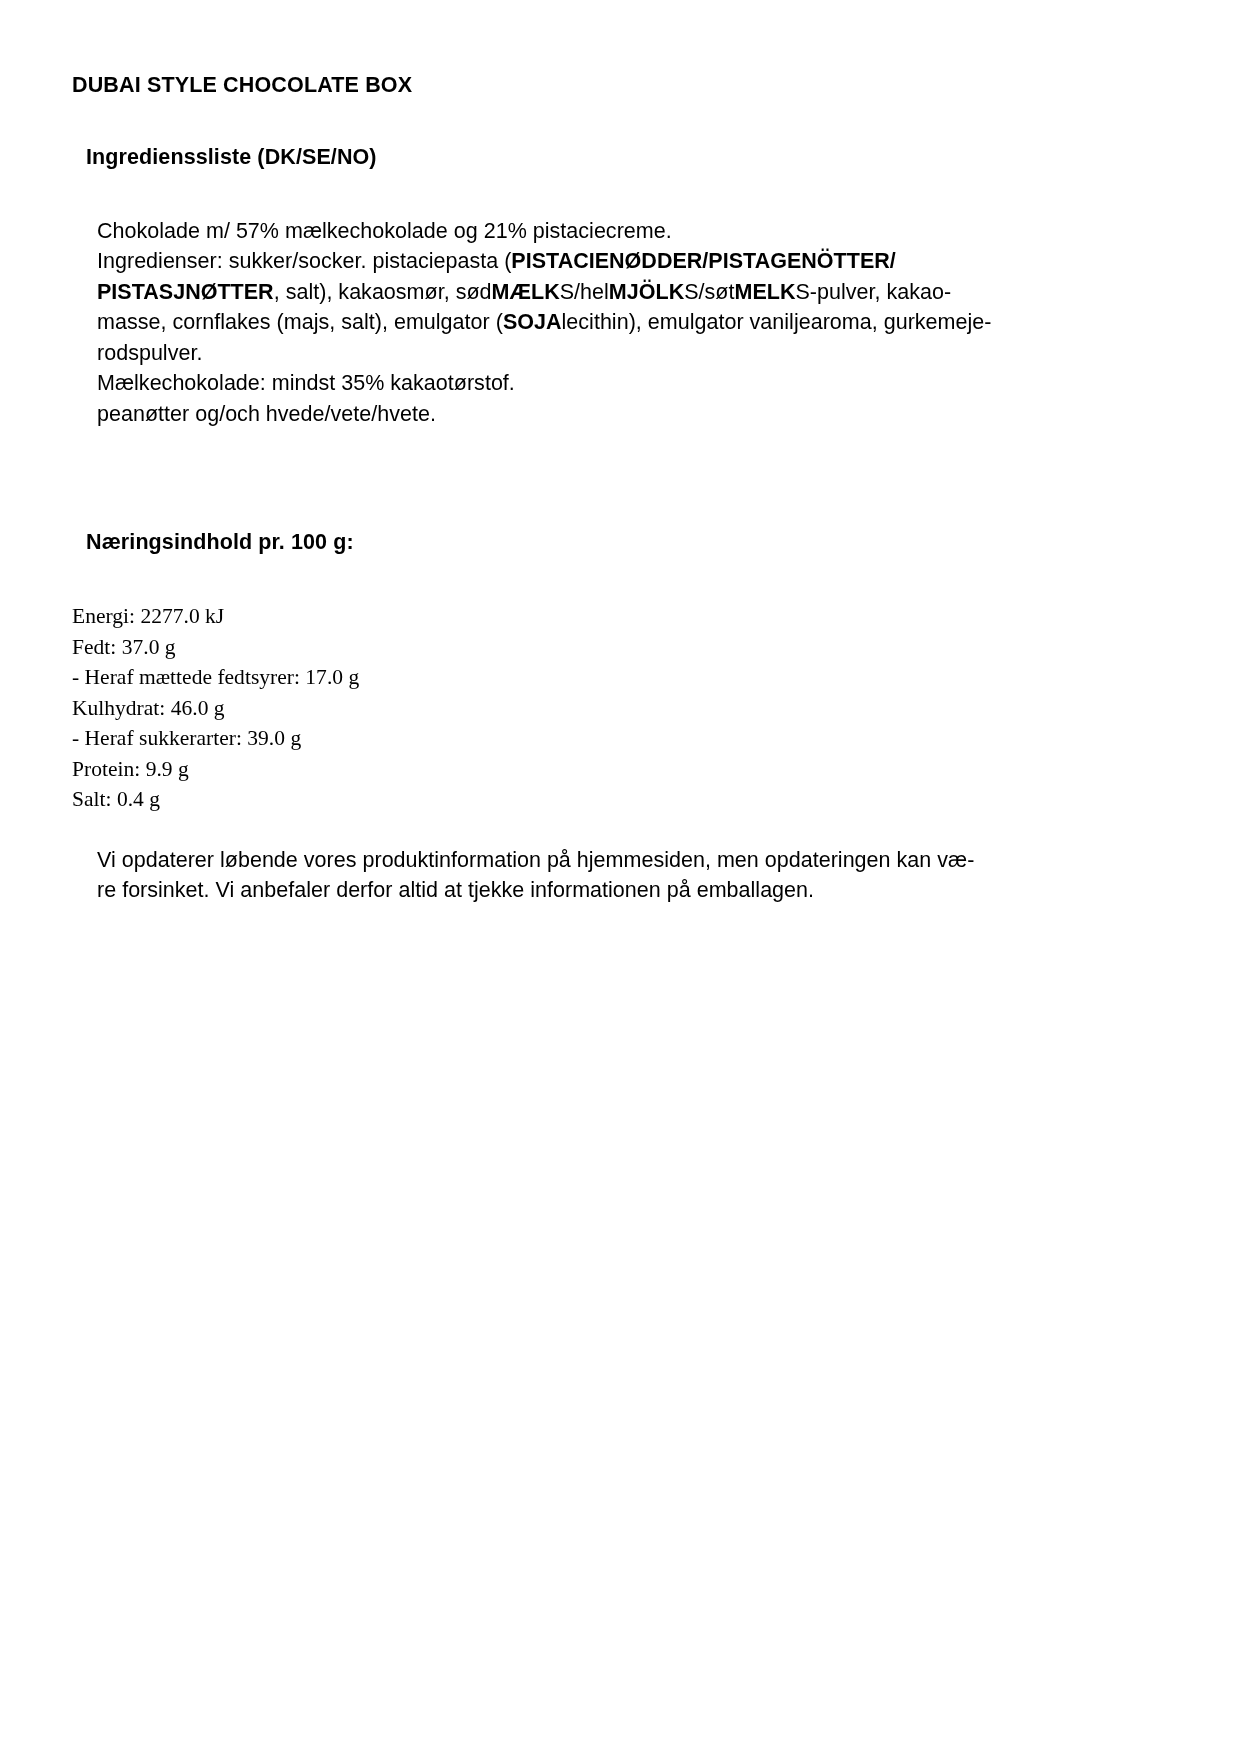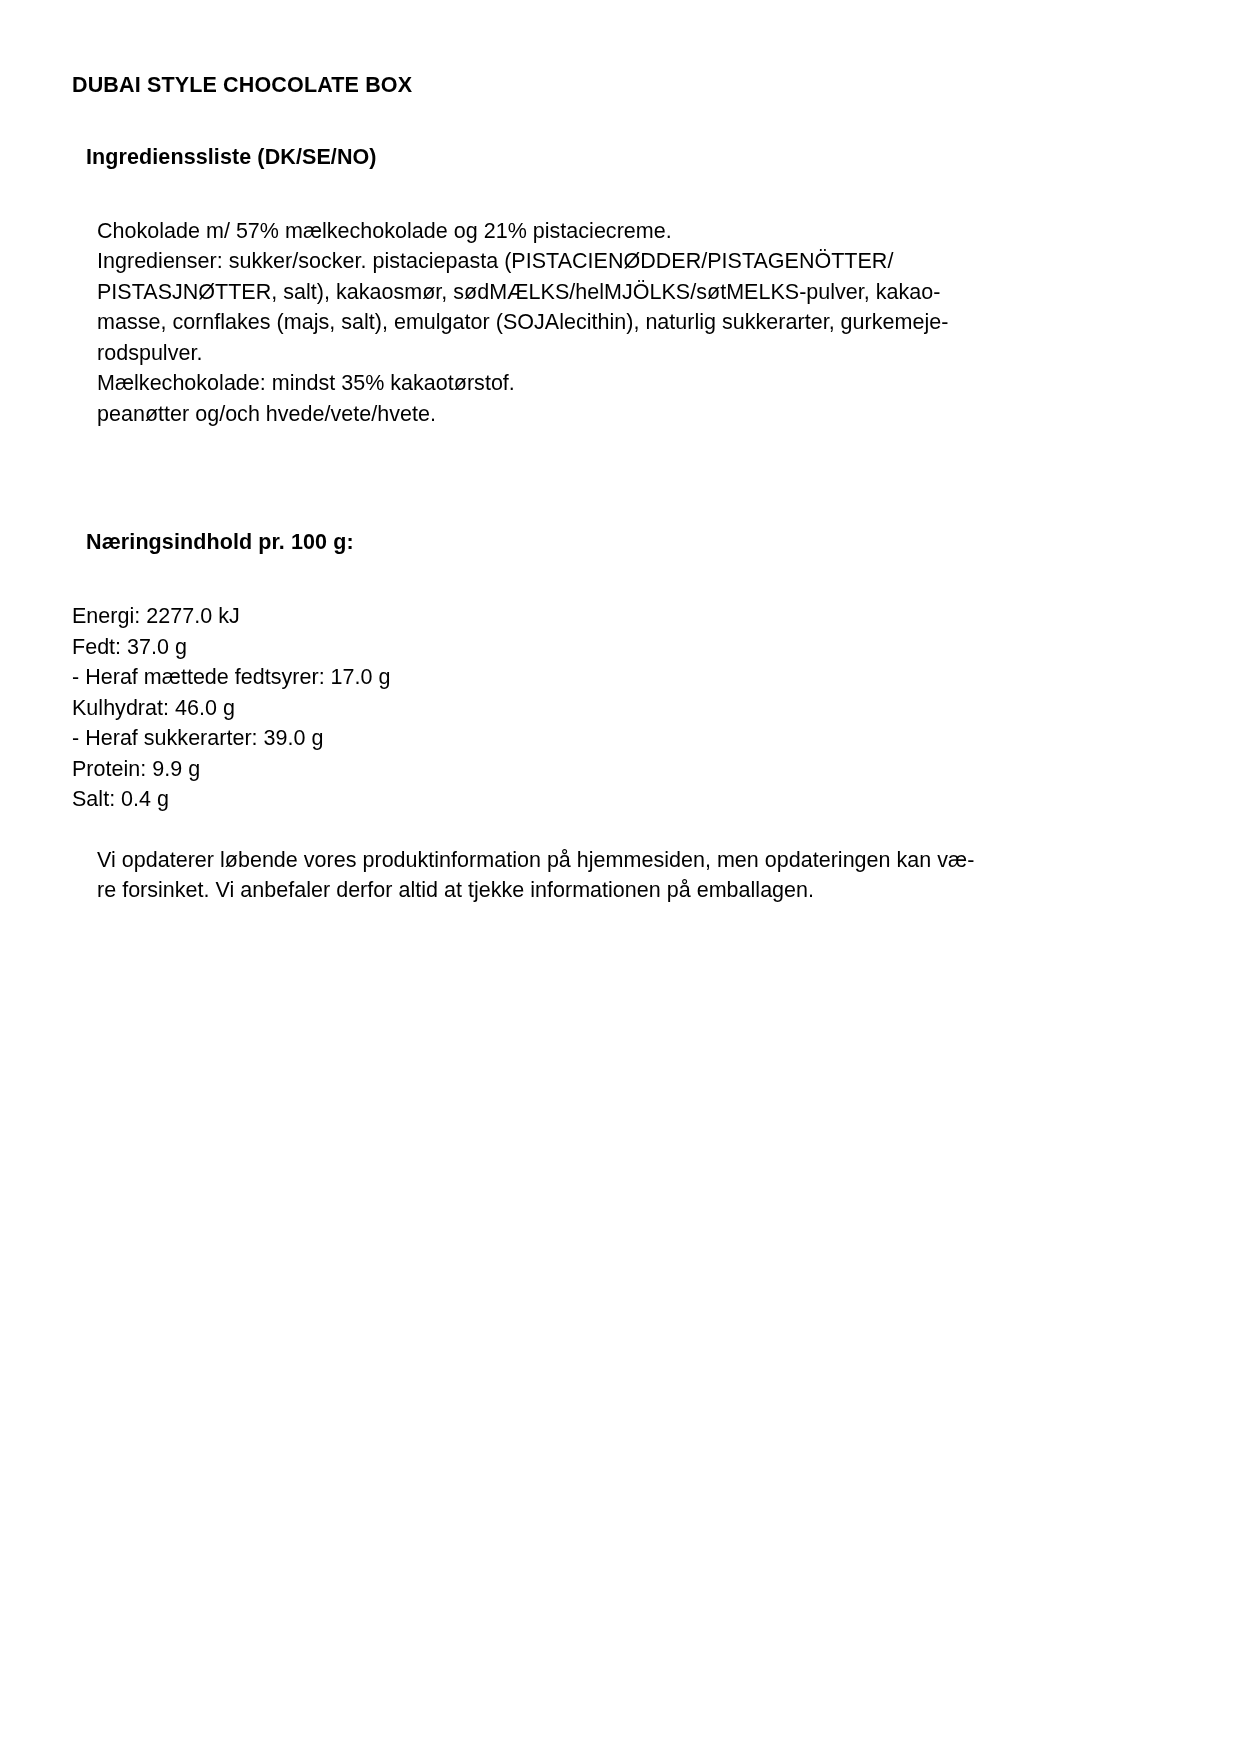--- a/index.html
+++ b/index.html
@@ -39,47 +39,47 @@
     line-height: 1.3;
   }
   .spacer-md { height: 30px; }
   .spacer-lg { height: 86px; }
   .ingredients-block {
     font-size: 21.5px;
     line-height: 30.5px;
     letter-spacing: 0.02px;
   }
   .ingredients-block .ln { display: block; white-space: pre; margin-left: 25px; }
-  b, .bold { font-weight: normal; }
+  b, .bold { font-weight: bold; }
   .nutrition-list {
     font-size: 21.5px;
     line-height: 30.5px;
     letter-spacing: 0.02px;
   }
-  .nutrition-row { display: block; white-space: pre; }
+  .nutrition-row { display: block; white-space: pre; font-family: Liberation Serif, serif; }
   .disclaimer .ln { display: block; white-space: pre; }
 </style>
 </head>
 <body>
 
 <div class="page">
 
   <h1 class="doc-title">DUBAI STYLE CHOCOLATE BOX</h1>
 
   <div class="spacer-md"></div>
 
   <h2 class="section-heading">Ingredienssliste (DK/SE/NO)</h2>
 
   <div class="spacer-md"></div>
 
   <div class="ingredients-block">
     <span class="ln"><span>Chokolade m/ 57% mælkechokolade og 21% pistaciecreme.</span></span>
     <span class="ln"><span>Ingredienser: sukker/socker. pistaciepasta (</span><b>PISTACIENØDDER/PISTAGENÖTTER/</b></span>
     <span class="ln"><b>PISTASJNØTTER</b><span>, salt), kakaosmør, sød</span><b>MÆLK</b><span>S/hel</span><b>MJÖLK</b><span>S/søt</span><b>MELK</b><span>S-pulver, kakao-</span></span>
-    <span class="ln"><span>masse, cornflakes (majs, salt), emulgator (</span><b>SOJA</b><span>lecithin), naturlig sukkerarter, gurkemeje-</span></span>
+    <span class="ln"><span>masse, cornflakes (majs, salt), emulgator (</span><b>SOJA</b><span>lecithin), emulgator vaniljearoma, gurkemeje-</span></span>
     <span class="ln"><span>rodspulver.</span></span>
     <span class="ln"><span>Mælkechokolade: mindst 35% kakaotørstof.</span></span>
     <span class="ln"><span>peanøtter og/och hvede/vete/hvete.</span></span>
   </div>
 
   <div class="spacer-lg"></div>
 
   <h2 class="section-heading">Næringsindhold pr. 100 g:</h2>
 
   <div class="spacer-md"></div>

